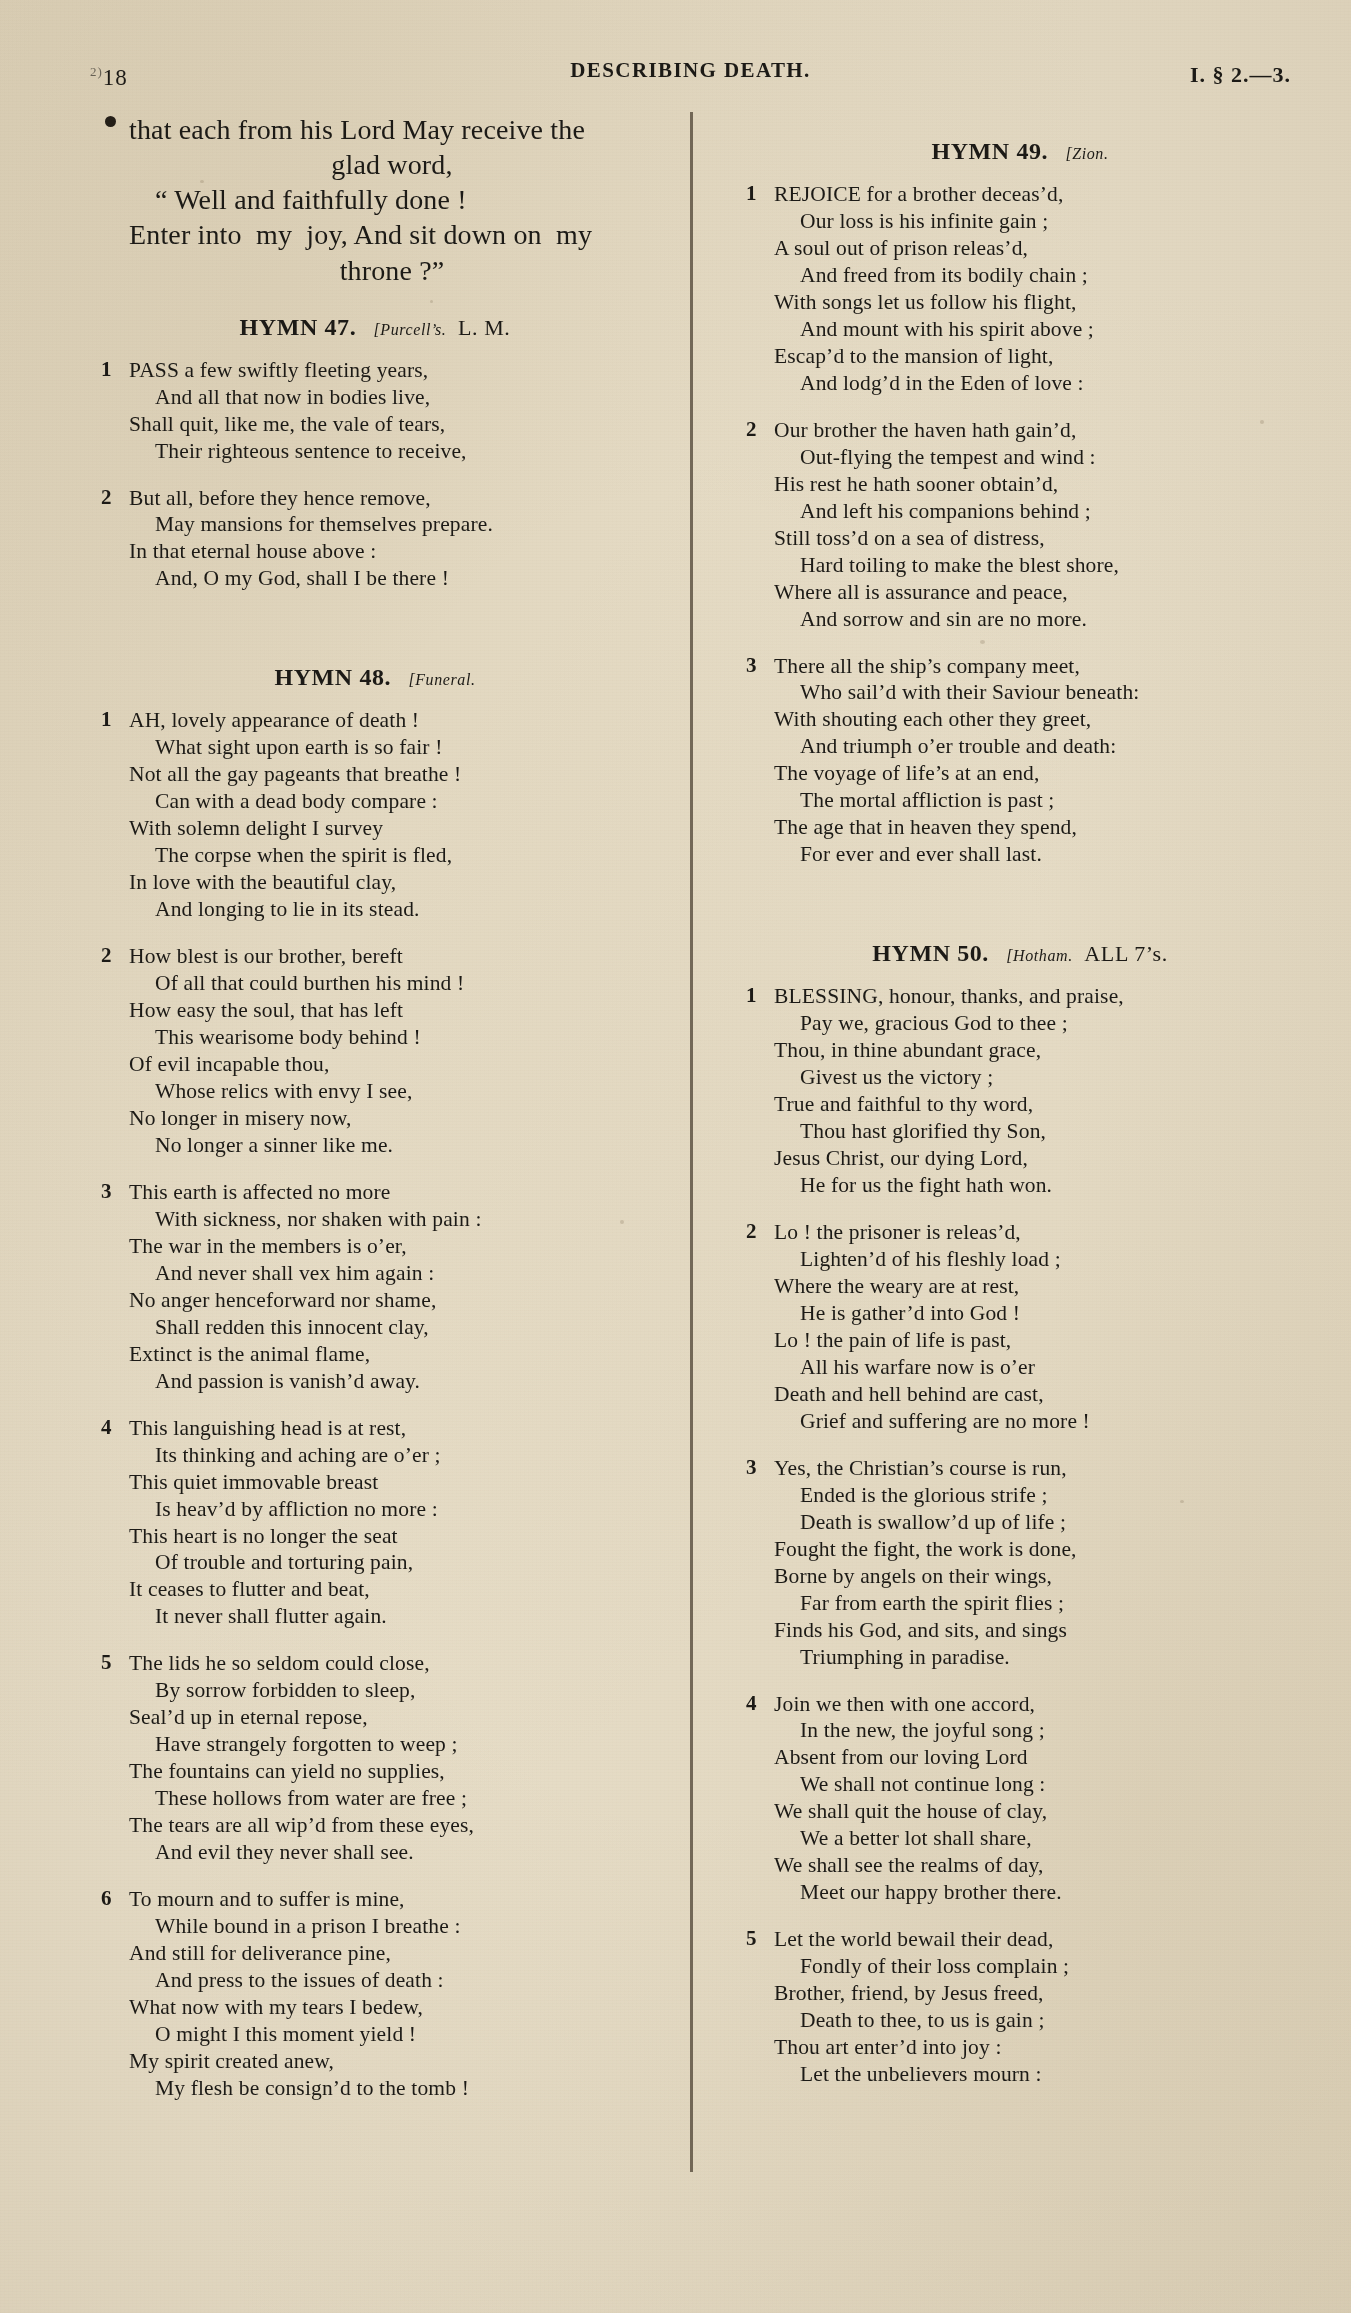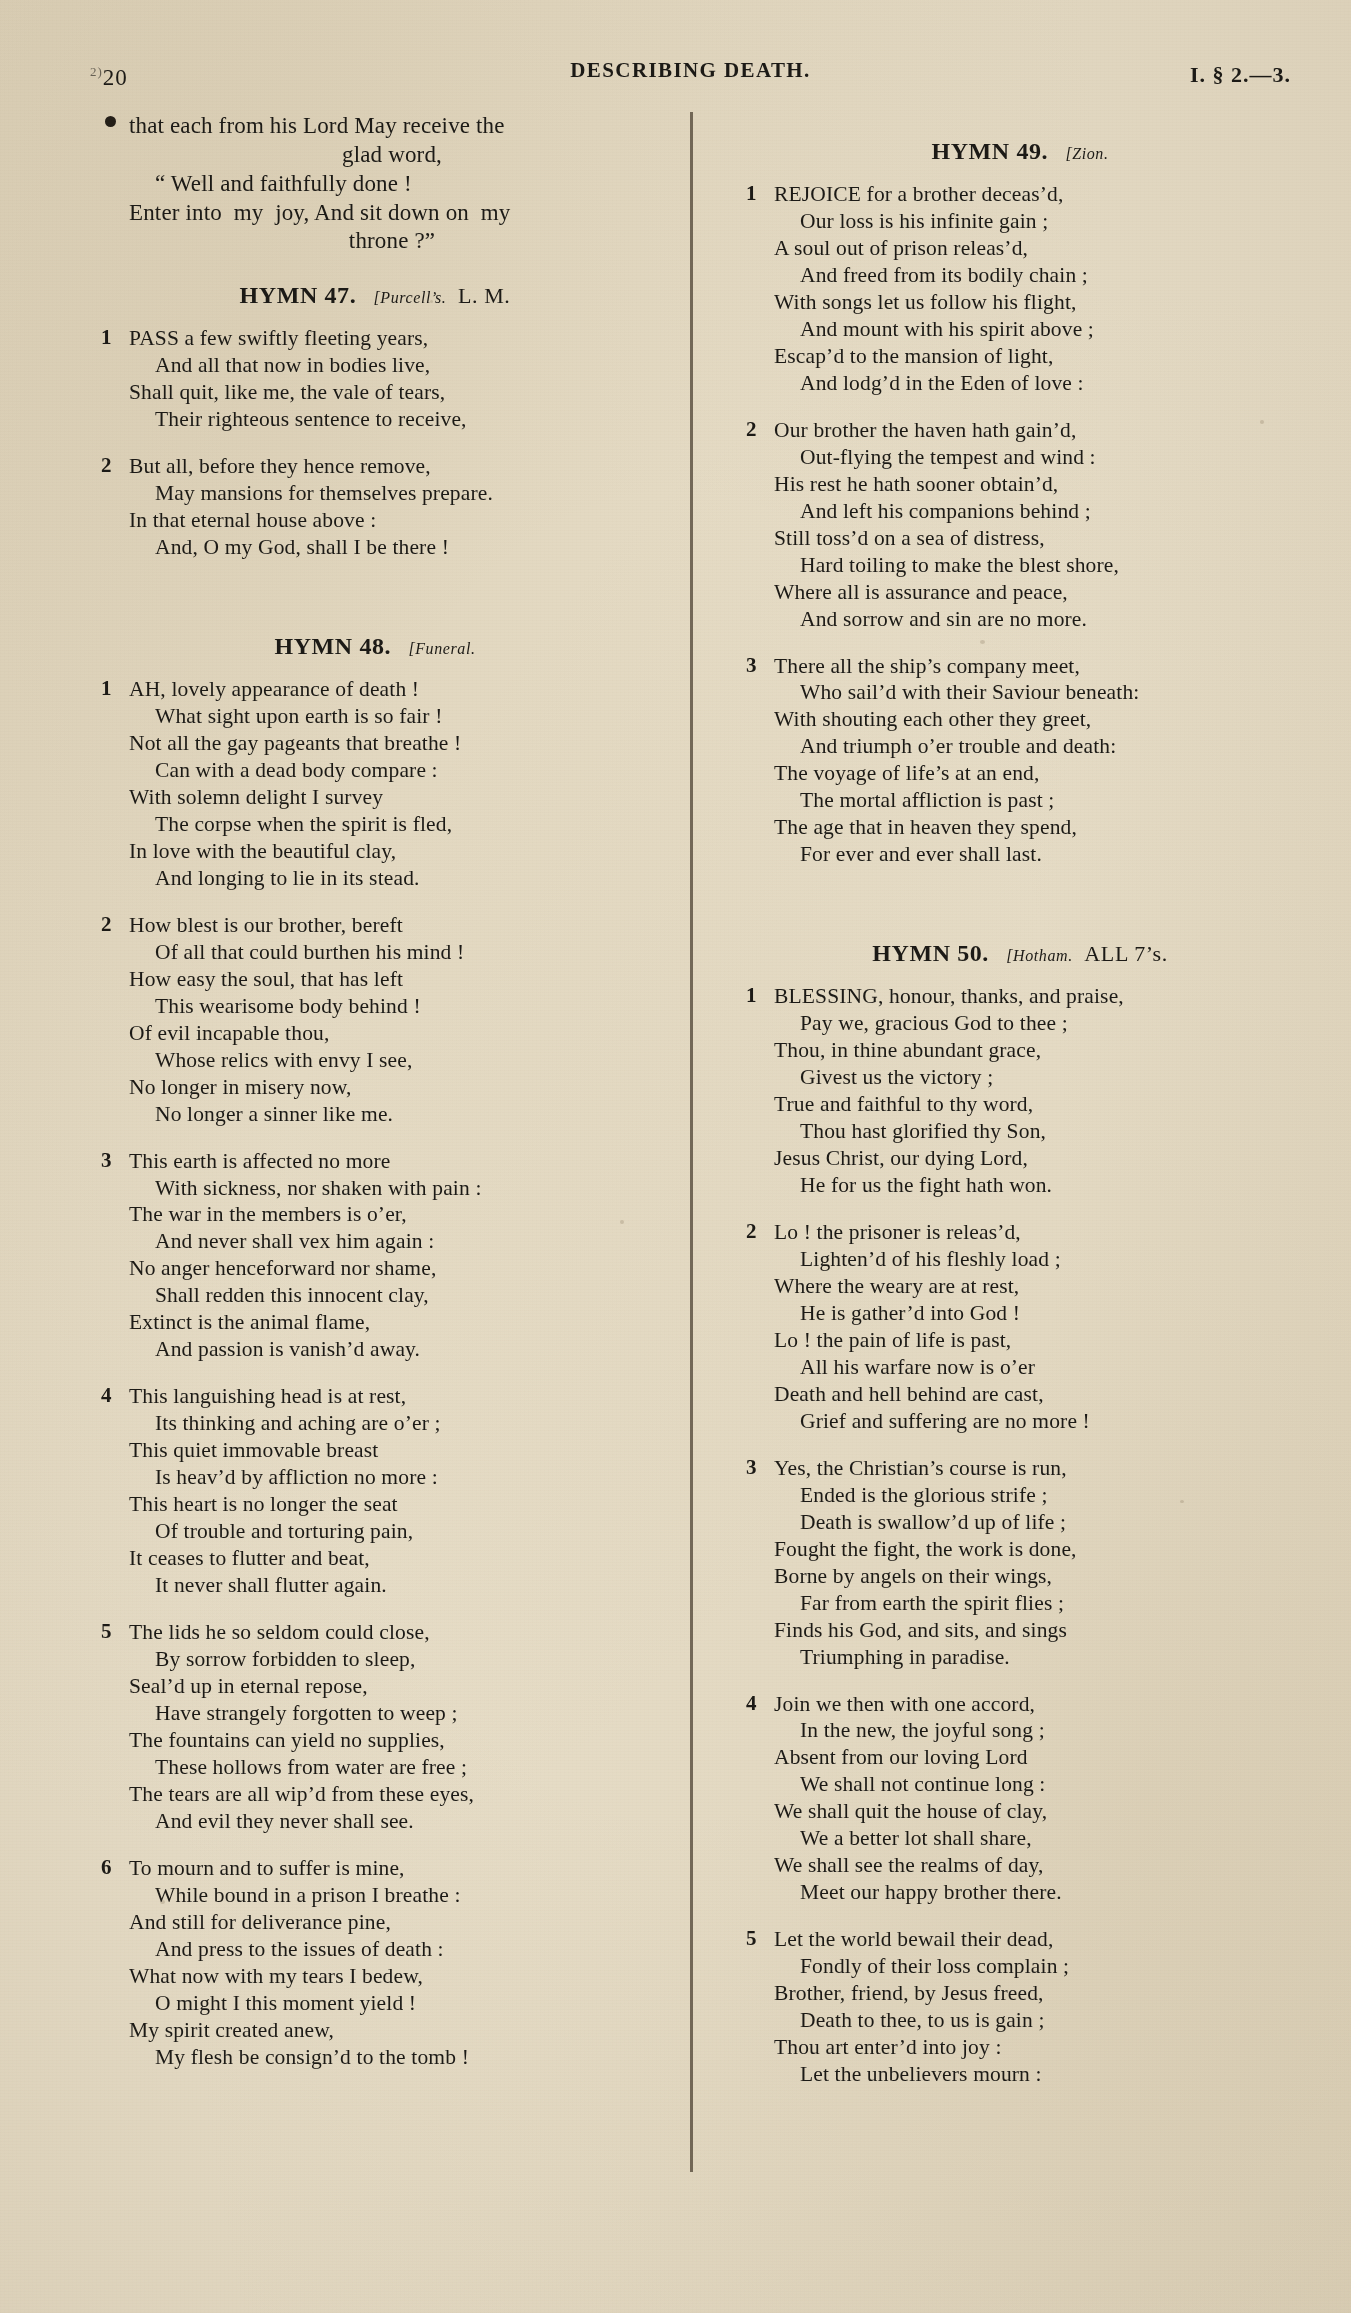--- a/index.html
+++ b/index.html
@@ -137,21 +137,21 @@
   }
   .line {
     font-size: 21.5px;
     line-height: 1.255;
     white-space: pre;
     letter-spacing: 0.15px;
   }
   .line.ind { padding-left: 26px; }
   .line.center { text-align: center; padding-left: 0; }
 
-  .frag .line { font-size: 23px; }
+  .frag .line { font-size: 28px; }
   .frag { margin-bottom: 4px; padding-left: 34px; position: relative; }
   .bullet {
     position: absolute;
     left: 10px;
     top: 4px;
     width: 11px;
     height: 11px;
     background: #241f18;
     border-radius: 50%;
   }
@@ -168,21 +168,21 @@
 
   <div class="speck" style="left:200px;top:180px;width:4px;height:3px;"></div>
   <div class="speck" style="left:430px;top:300px;width:3px;height:3px;"></div>
   <div class="speck" style="left:980px;top:640px;width:5px;height:4px;"></div>
   <div class="speck" style="left:620px;top:1220px;width:4px;height:4px;"></div>
   <div class="speck" style="left:1180px;top:1500px;width:4px;height:3px;"></div>
   <div class="speck" style="left:160px;top:1900px;width:5px;height:4px;"></div>
   <div class="speck" style="left:1260px;top:420px;width:4px;height:4px;"></div>
 
   <div class="header">
-    <div class="folio-left"><span class="sup">2)</span><span>20</span></div>
+    <div class="folio-left"><span class="sup">2)</span><span>18</span></div>
     <div class="running-title">DESCRIBING DEATH.</div>
     <div class="folio-right">I. § 2.—3.</div>
   </div>
 
   <div class="col-rule"></div>
 
   <div class="columns">
 
     <div class="col col-left">
       <div id="left-carryover">

